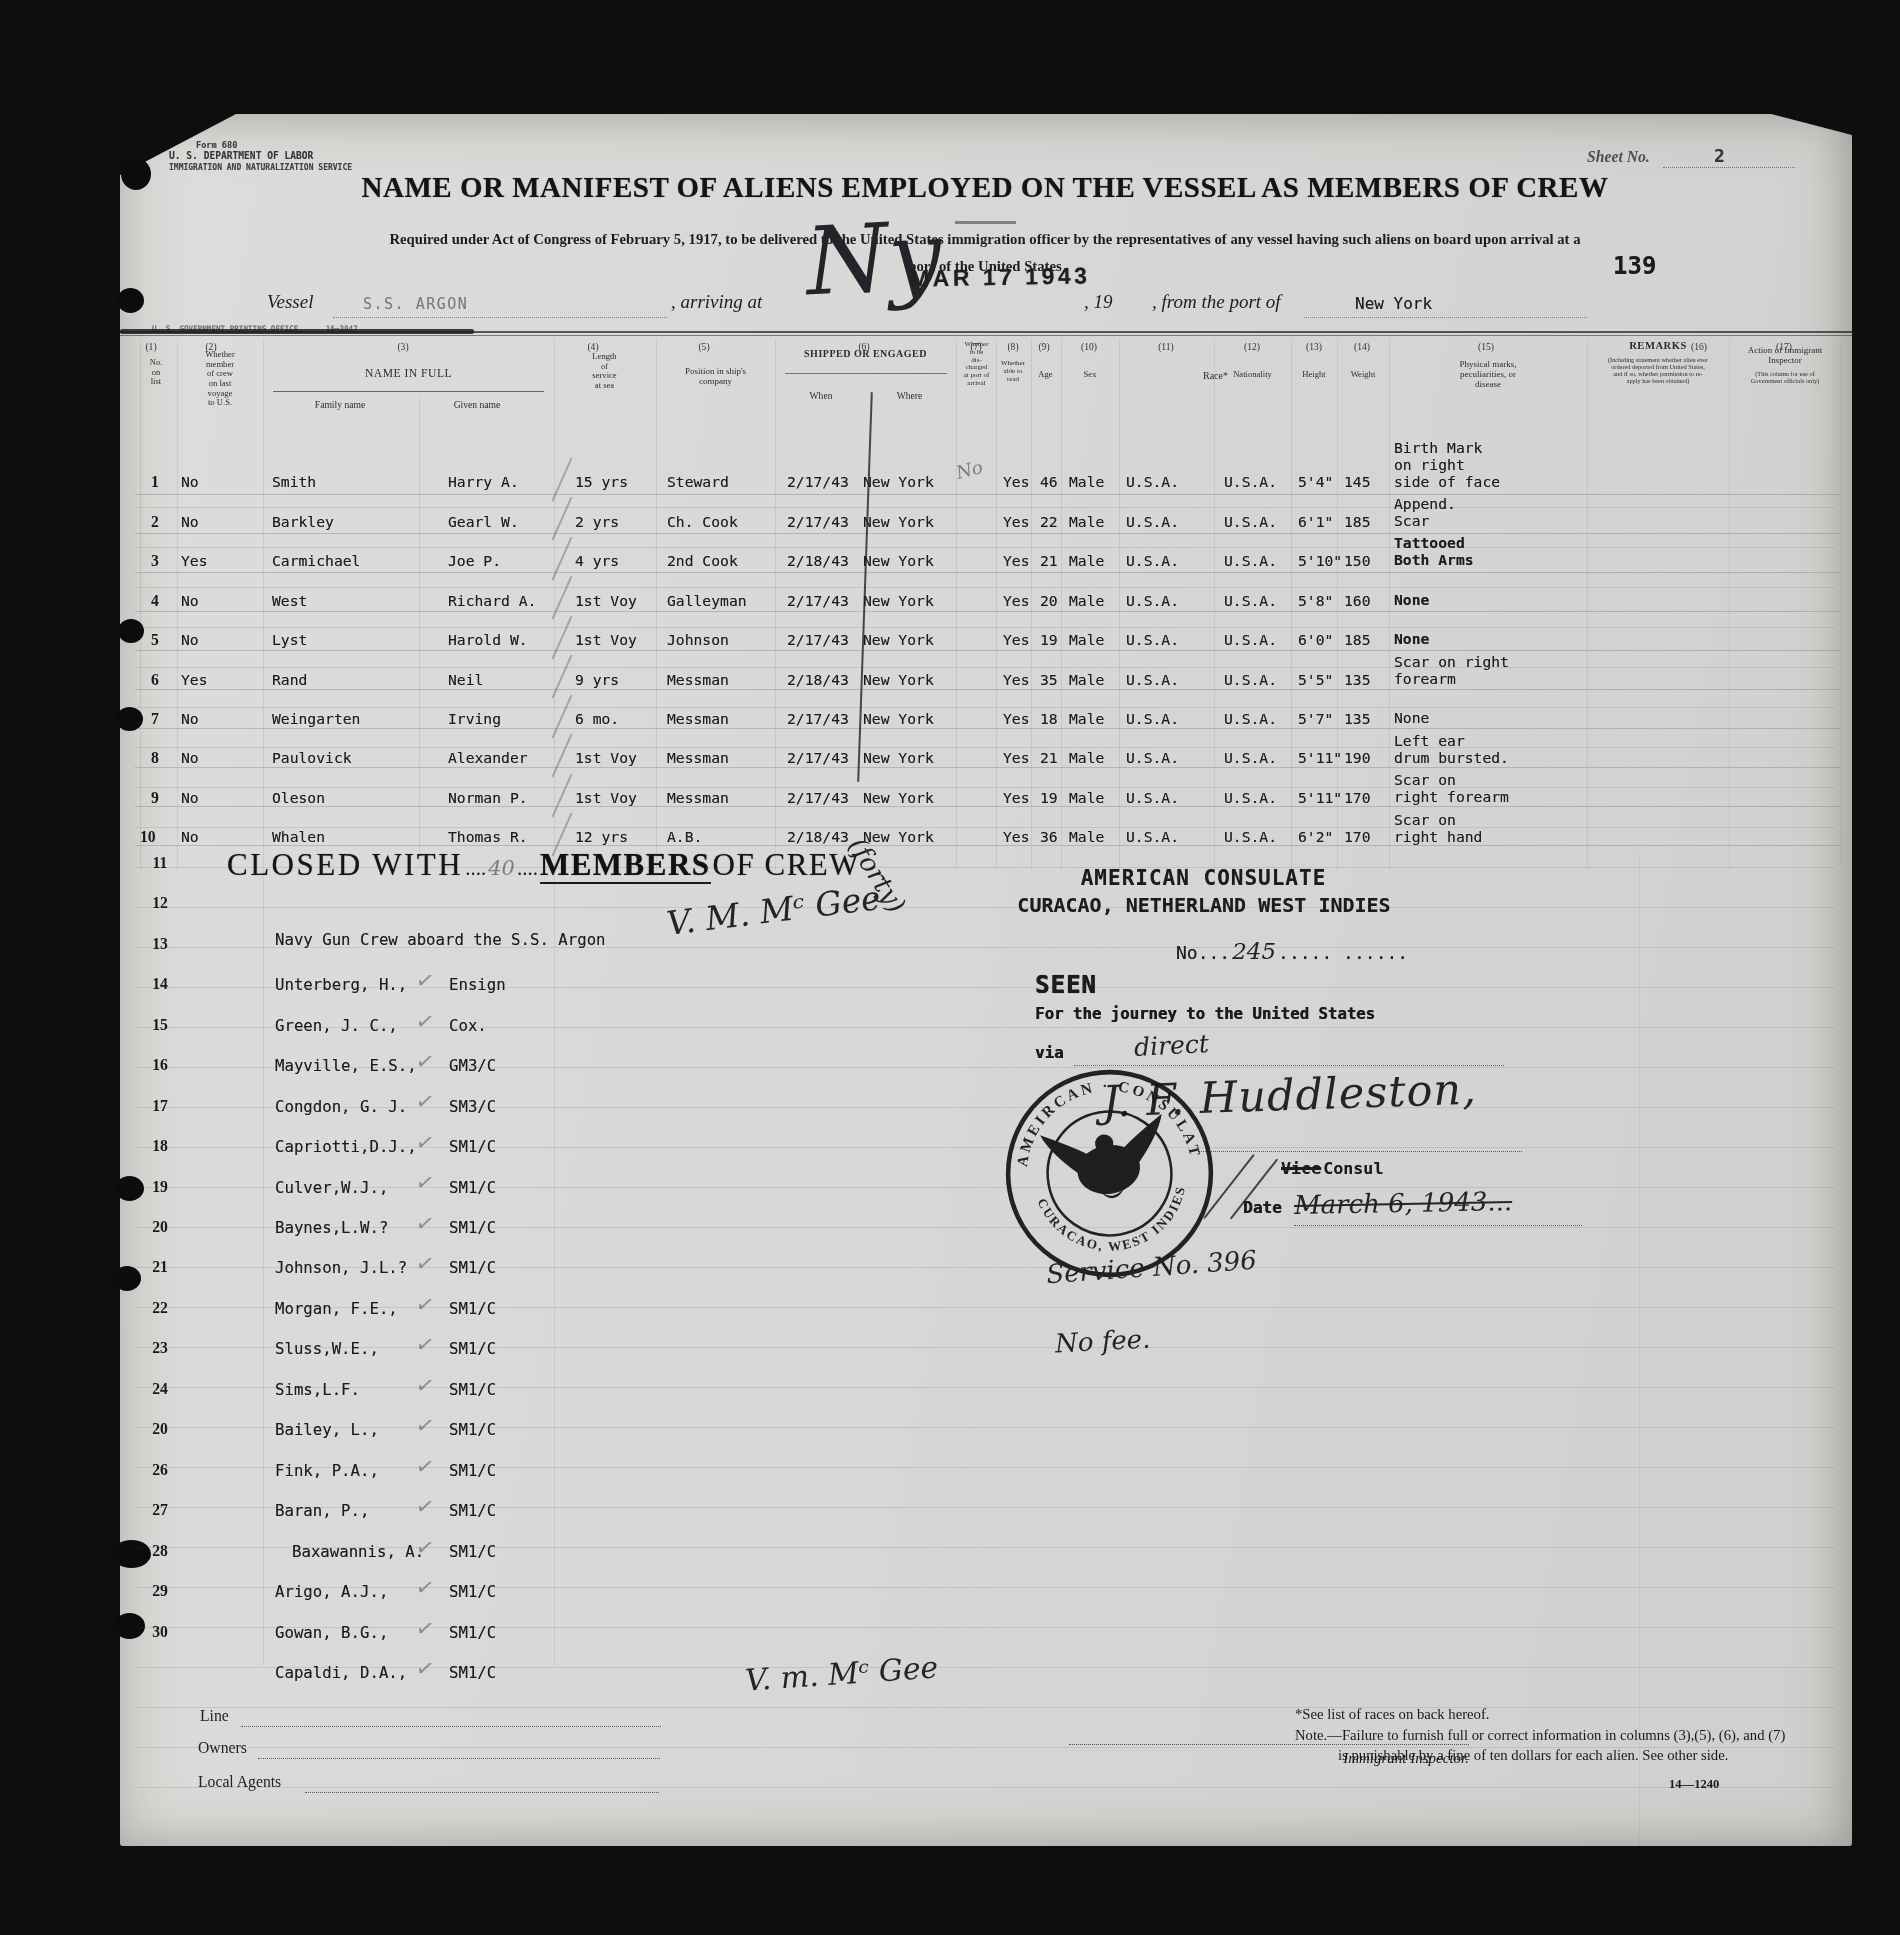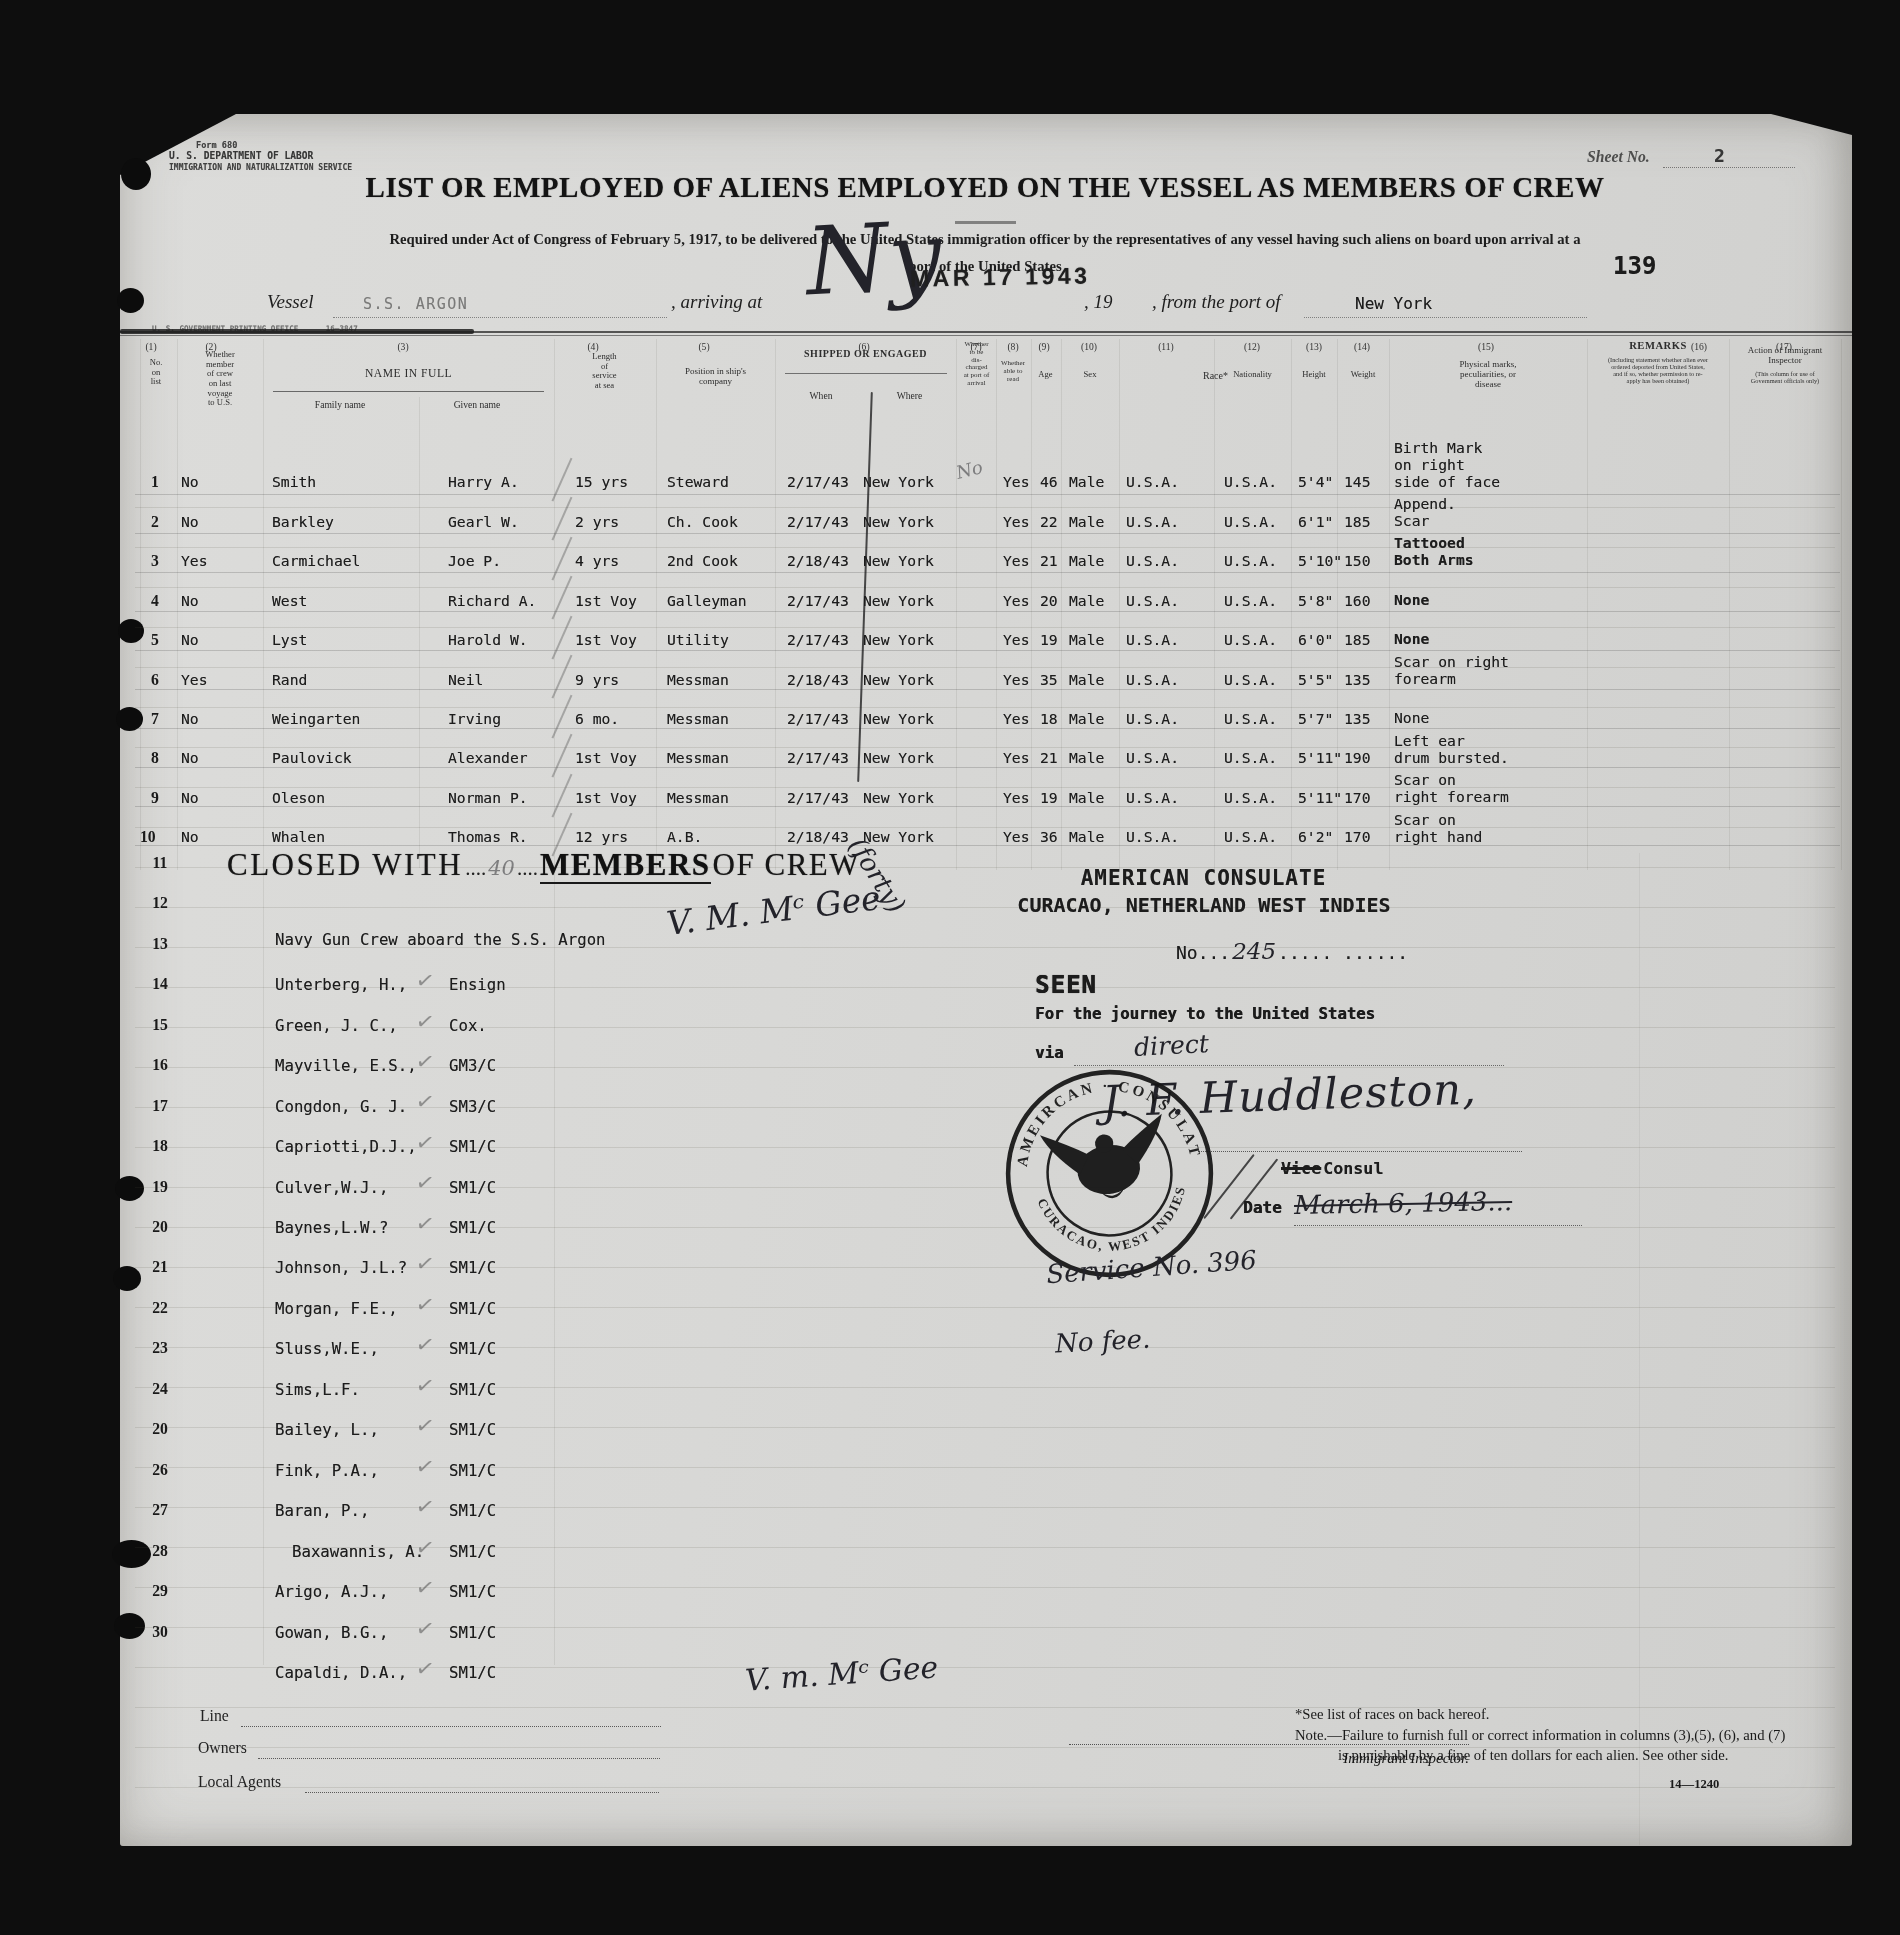--- a/index.html
+++ b/index.html
@@ -81,21 +81,21 @@
   <div class="vline" style="left:1519px;top:739px;height:992px;opacity:.7;"></div>
 
   <div class="abs typed bold" style="left:76px;top:26px;font-size:8.6px;opacity:.8;filter:blur(0.3px);">Form 680</div>
   <div class="abs typed bold" style="left:49px;top:36px;font-size:9.6px;opacity:.85;filter:blur(0.4px);">U. S. DEPARTMENT OF LABOR</div>
   <div class="abs typed bold" style="left:49px;top:49px;font-size:8px;opacity:.8;filter:blur(0.4px);">IMMIGRATION AND NATURALIZATION SERVICE</div>
 
   <div class="abs serif ital bold" style="left:1467px;top:34px;font-size:15.7px;opacity:.75;filter:blur(0.2px);">Sheet No.</div>
   <div class="abs dotline" style="left:1543px;top:53px;width:132px;opacity:.6;"></div>
   <div class="abs typed bold" style="left:1594px;top:31px;font-size:18px;opacity:.85;">2</div>
 
-  <div class="abs serif bold" style="left:121px;top:57px;width:1488px;text-align:center;font-size:29px;letter-spacing:0.5px;color:#141414;text-shadow:0 0 1px rgba(15,15,15,.5);">LIST OR EMPLOYED OF ALIENS EMPLOYED ON THE VESSEL AS MEMBERS OF CREW</div>
+  <div class="abs serif bold" style="left:121px;top:57px;width:1488px;text-align:center;font-size:29px;letter-spacing:0.5px;color:#141414;text-shadow:0 0 1px rgba(15,15,15,.5);">NAME OR MANIFEST OF ALIENS EMPLOYED ON THE VESSEL AS MEMBERS OF CREW</div>
   <div class="abs" style="left:835px;top:107px;width:61px;height:2.5px;background:#3a3a3a;opacity:.55;"></div>
 
   <div class="abs serif bold" style="left:86px;top:117px;width:1558px;text-align:center;font-size:14.7px;color:#1d1d1d;">Required under Act of Congress of February 5, 1917, to be delivered to the United States immigration officer by the representatives of any vessel having such aliens on board upon arrival at a</div>
   <div class="abs serif bold" style="left:86px;top:144px;width:1558px;text-align:center;font-size:14.7px;color:#1d1d1d;">port of the United States</div>
 
   <div class="abs serif ital" style="left:147px;top:177px;font-size:19px;color:#1e1e1e;">Vessel</div>
   <div class="abs typed" style="left:243px;top:181px;font-size:15px;opacity:.5;letter-spacing:1.5px;">S.S. ARGON</div>
   <div class="abs dotline" style="left:213px;top:203px;width:334px;opacity:.55;"></div>
   <div class="abs serif ital" style="left:551px;top:177px;font-size:19px;color:#1e1e1e;">, arriving at</div>
   <div class="abs hw" style="left:686px;top:90px;font-size:94px;transform:rotate(-3deg);">Ny</div>
@@ -256,21 +256,21 @@
       <div class="abs typed" style="left:1104px;top:478px;font-size:14.7px;">U.S.A.</div>
       <div class="abs typed" style="left:1178px;top:478px;font-size:14.7px;">5'8"</div>
       <div class="abs typed" style="left:1224px;top:478px;font-size:14.7px;">160</div>
       <div class="abs typed marks" style="left:1274px;top:478px;width:218px;font-size:14.7px;font-weight:700;">None</div>
       <div class="abs serif bold" style="left:20px;top:517px;width:30px;text-align:center;font-size:15.7px;color:#1a1a1a;">5</div>
       <div class="abs typed" style="left:61px;top:517px;font-size:14.7px;">No</div>
       <div class="abs typed" style="left:152px;top:517px;font-size:14.7px;">Lyst</div>
       <div class="abs typed" style="left:328px;top:517px;font-size:14.7px;">Harold W.</div>
       <div class="abs slash" style="left:441px;top:500px;height:47px;"></div>
       <div class="abs typed" style="left:455px;top:517px;font-size:14.7px;">1st Voy</div>
-      <div class="abs typed" style="left:547px;top:517px;font-size:14.7px;">Utility</div>
+      <div class="abs typed" style="left:547px;top:517px;font-size:14.7px;">Johnson</div>
       <div class="abs typed" style="left:667px;top:517px;font-size:14.7px;">2/17/43</div>
       <div class="abs typed" style="left:743px;top:517px;font-size:14.7px;">New York</div>
       <div class="abs typed" style="left:883px;top:517px;font-size:14.7px;">Yes</div>
       <div class="abs typed" style="left:920px;top:517px;font-size:14.7px;">19</div>
       <div class="abs typed" style="left:949px;top:517px;font-size:14.7px;">Male</div>
       <div class="abs typed" style="left:1006px;top:517px;font-size:14.7px;">U.S.A.</div>
       <div class="abs typed" style="left:1104px;top:517px;font-size:14.7px;">U.S.A.</div>
       <div class="abs typed" style="left:1178px;top:517px;font-size:14.7px;">6'0"</div>
       <div class="abs typed" style="left:1224px;top:517px;font-size:14.7px;">185</div>
       <div class="abs typed marks" style="left:1274px;top:517px;width:218px;font-size:14.7px;font-weight:700;">None</div>

